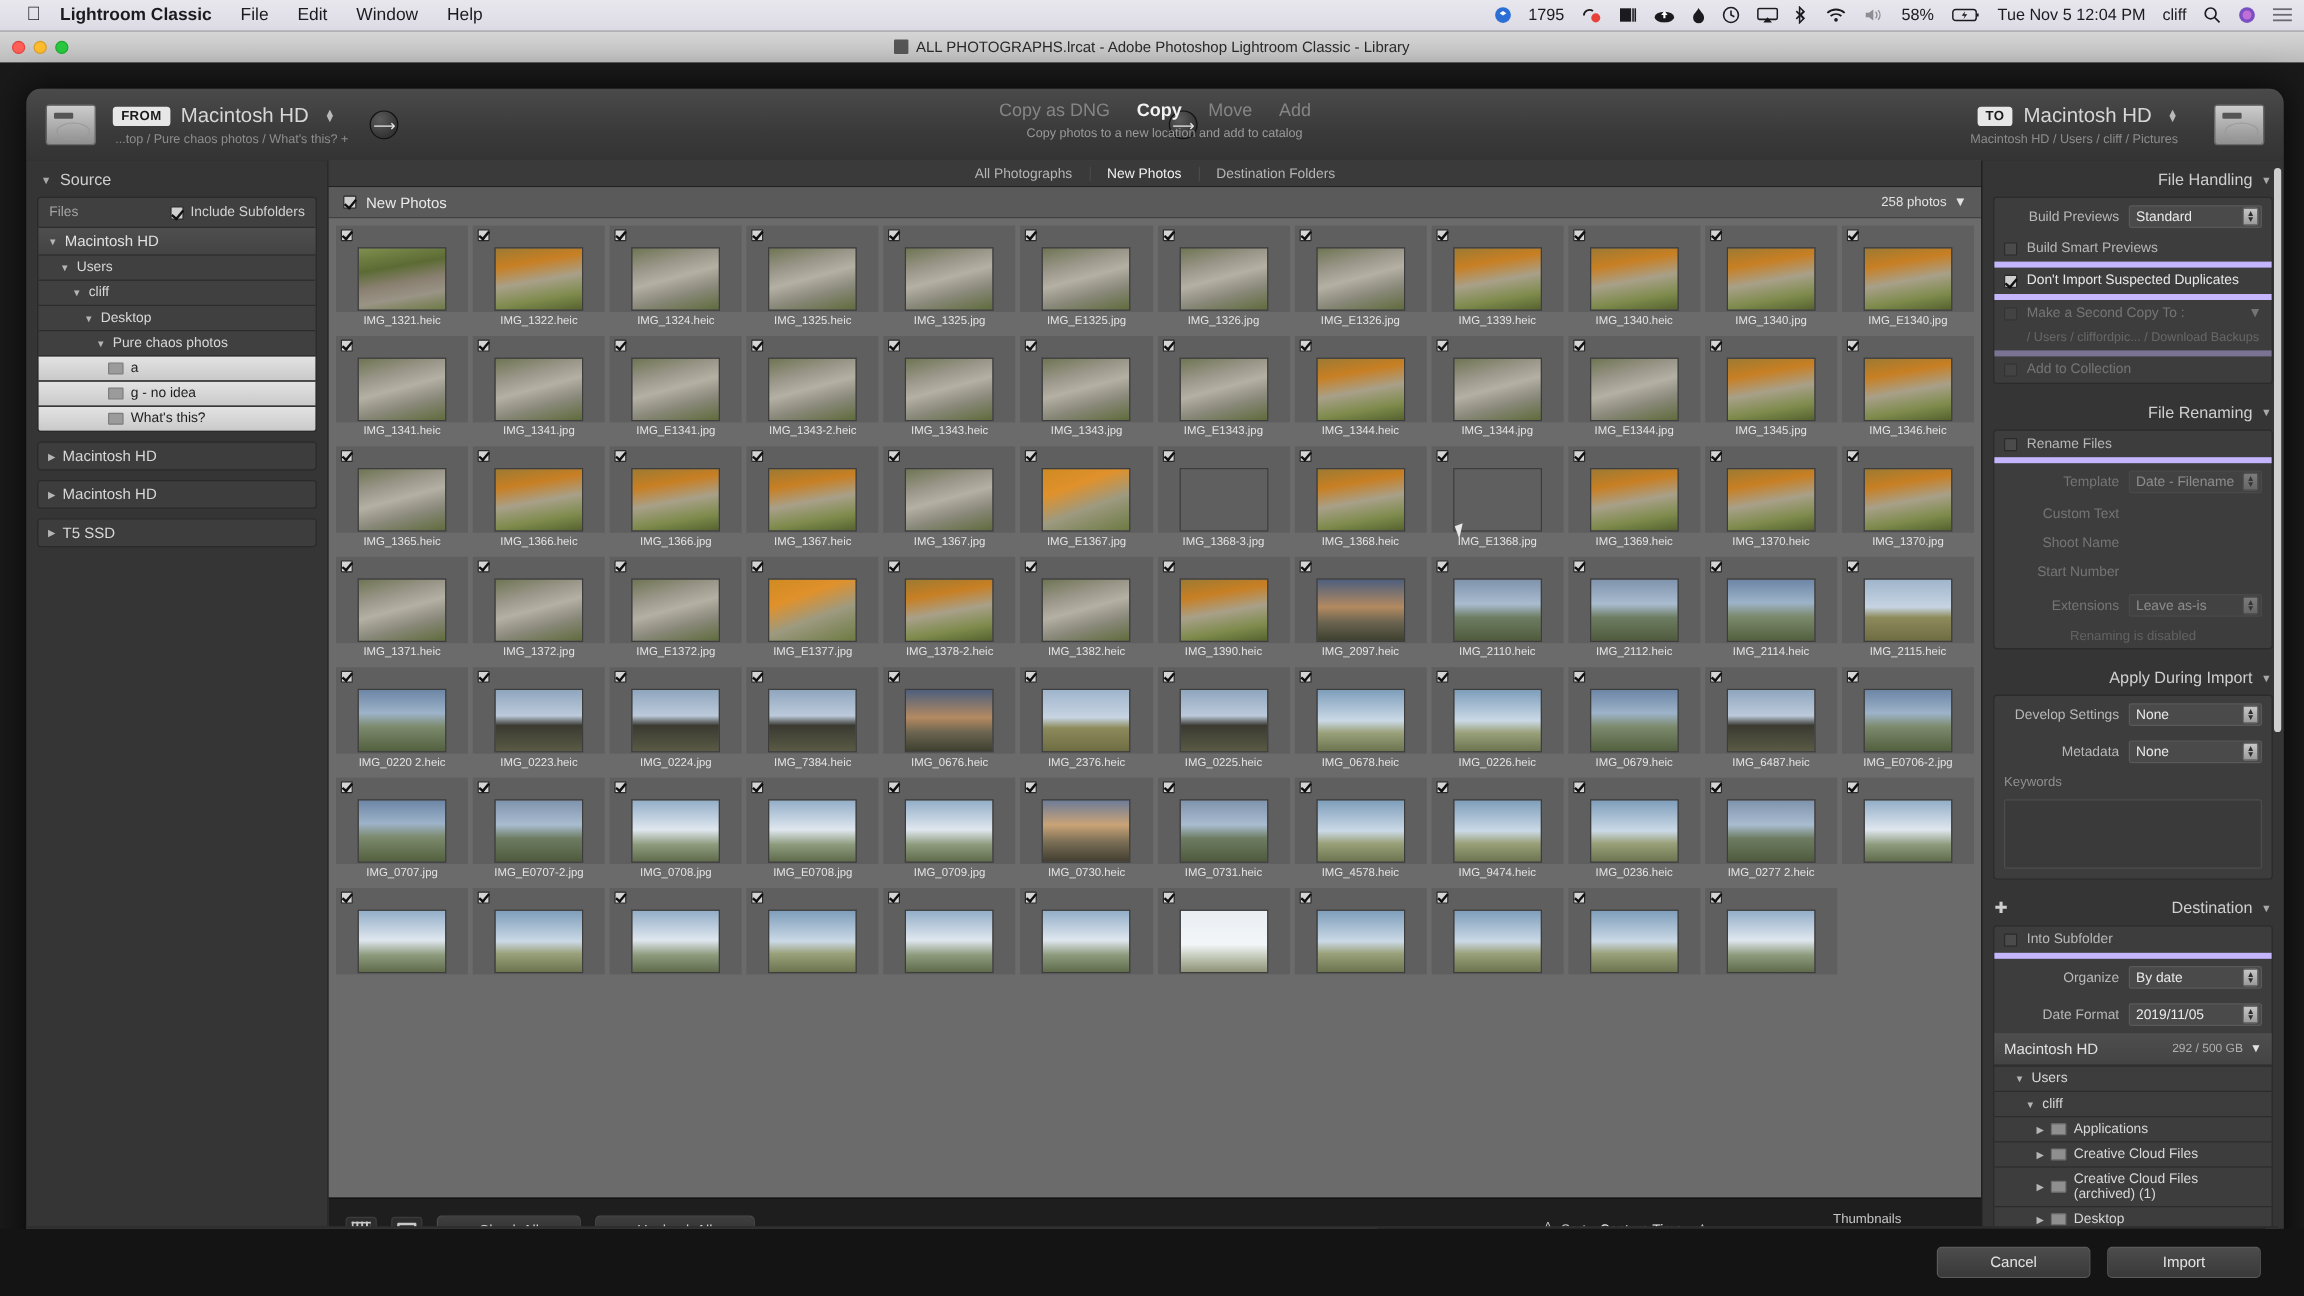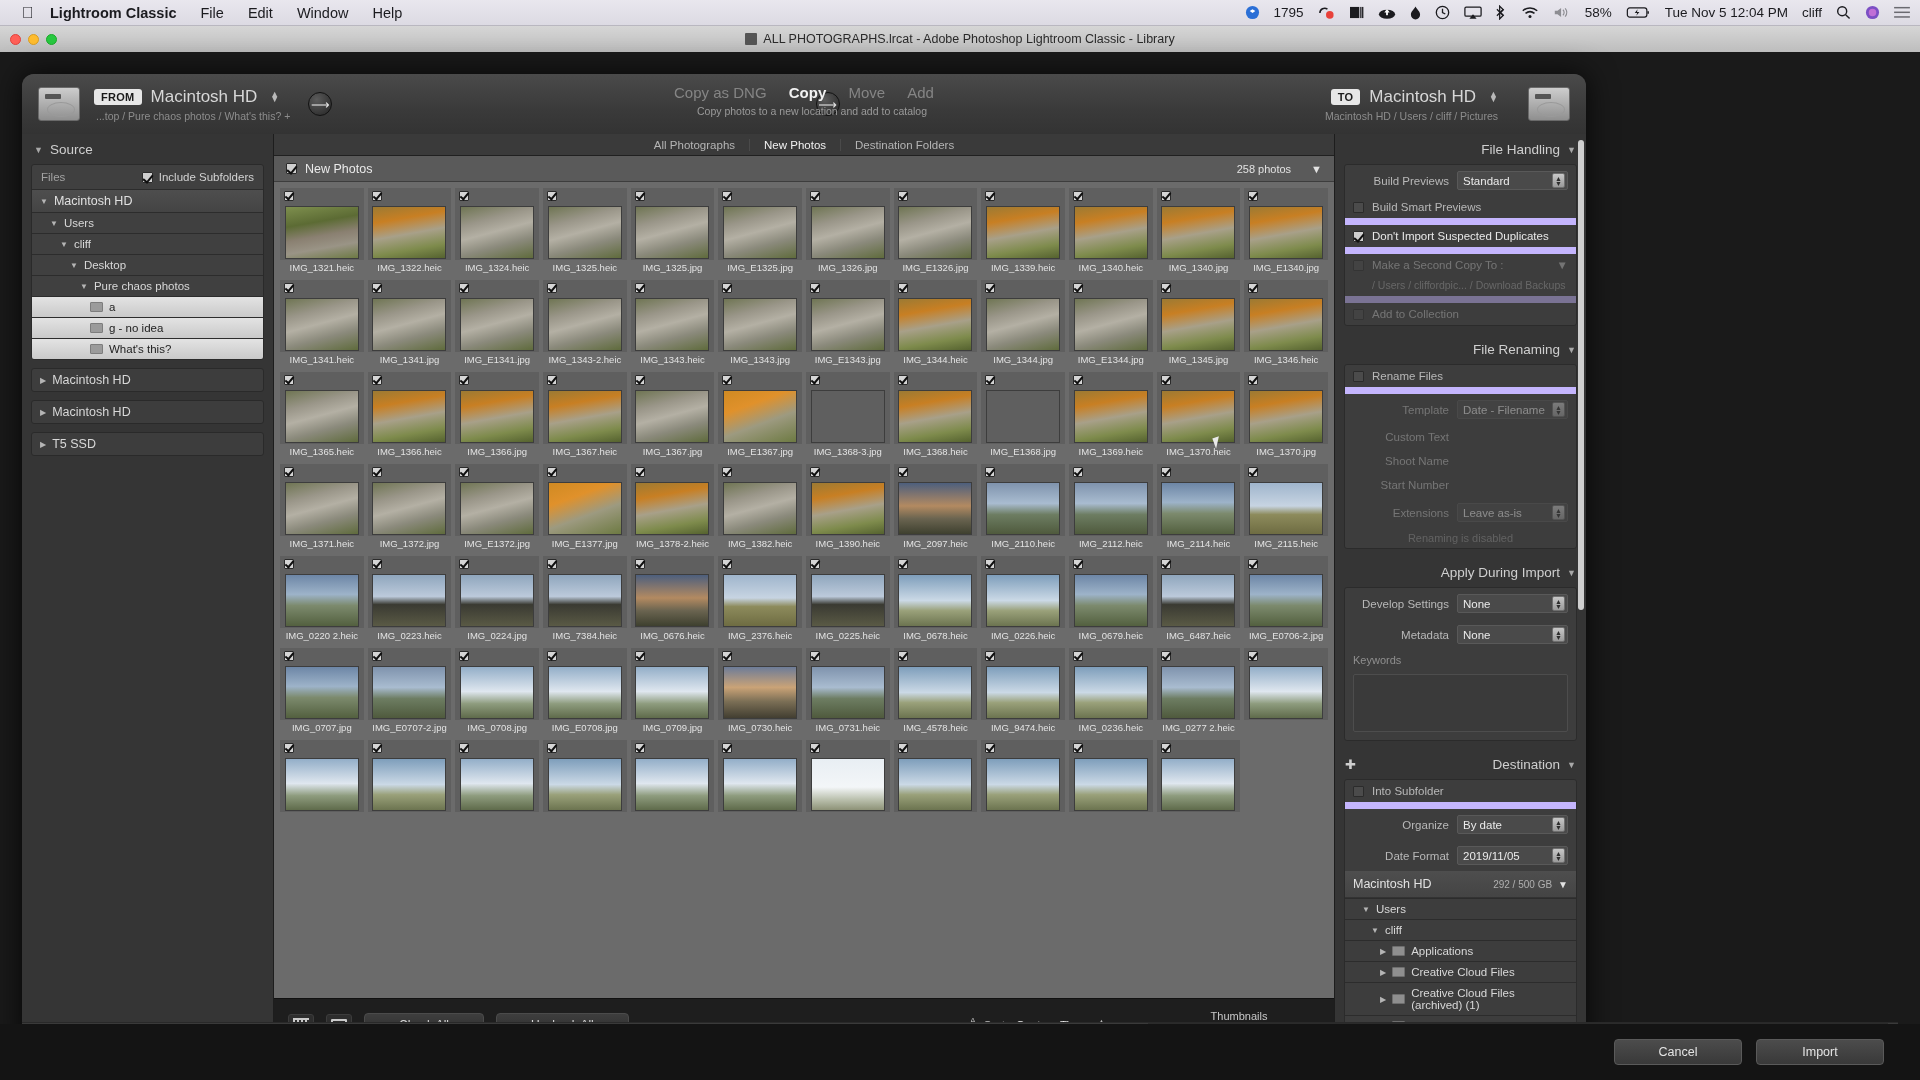--- a/index.html
+++ b/index.html
@@ -41,21 +41,21 @@
   .l-red{background:#ff5f57;border:1px solid #e0443e;}
   .l-yel{background:#febc2e;border:1px solid #d89e24;}
   .l-grn{background:#28c840;border:1px solid #1aab29;}
   #titlebar .doc-ico{
     width:12px;height:12px;background:#555;margin-right:6px;display:inline-block;
     border-radius:1px;
   }
 
   
   #dlg{
-    position:absolute; left:22px; top:48px; width:1564px; height:976px;
+    position:absolute; left:22px; top:48px; width:1881px; height:976px;
     background:#2f2f2f;
     border-radius:12px 12px 0 0;
     box-shadow:0 0 30px rgba(0,0,0,.8);
   }
   
   #dlghdr{
     position:relative; height:60px; width:100%;
     background:linear-gradient(180deg,#4a4a4a 0%,#3a3a3a 60%,#333 100%);
     border-radius:12px 12px 0 0;
     display:flex; align-items:center;
@@ -152,21 +152,21 @@
     display:flex;align-items:center;justify-content:center;gap:0;
     color:#b5b5b5;font-size:11.5px;
   }
   #ctabs span{ padding:0 14px;border-left:1px solid #4a4a4a;}
   #ctabs span:first-child{border-left:none;}
   #ctabs span.active{ color:#f0f0f0; }
   #gridhdr{
     height:26px;background:#5a5a5a;border-bottom:1px solid #3d3d3d;
     display:flex;align-items:center;padding:0 12px;color:#eaeaea;font-size:12.5px;gap:8px;
   }
-  #gridhdr .cnt{ margin-left:auto;font-size:11px;color:#e2e2e2;display:flex;align-items:flex-start;gap:20px;}
+  #gridhdr .cnt{ margin-left:auto;font-size:11px;color:#e2e2e2;display:flex;align-items:flex-start;gap:6px;}
   #gridwrap{
     position:absolute;top:48px;left:0;right:0;bottom:52px;
     background:#6b6b6b;overflow:hidden;padding:6px 6px 0 6px;
   }
   .grid{
     display:grid;grid-template-columns:repeat(12,1fr);gap:4px 4px;
   }
   .cell{ position:relative; }
   .thumbbox{
     position:relative;background:#5f5f5f;height:72px;
@@ -234,21 +234,21 @@
   .track{ position:absolute;top:5px;left:0;right:0;height:2px;background:#6f6f6f;border-radius:1px;}
   .knob{
     position:absolute;top:0;left:38%;width:12px;height:12px;border-radius:50%;
     background:linear-gradient(180deg,#efefef,#b8b8b8);border:1px solid #7d7d7d;
   }
 
   
   .rbox{ margin:0 9px 8px; background:#3d3d3d;border:1px solid #2b2b2b;border-radius:3px;}
   .rrow{
     display:flex;align-items:center;gap:8px;padding:5px 8px;
-    border-bottom:7px solid #c4b5fd;font-size:11.5px;color:#d3d3d3;
+    border-bottom:5px solid #c4b5fd;font-size:11.5px;color:#d3d3d3;
   }
   .rrow:last-child{border-bottom:none;}
   .rrow .lbl{ color:#b8b8b8;}
   .rrow .lbl.r{ margin-left:auto;}
   .rlabelled{ display:flex;align-items:center;gap:8px;padding:6px 8px;font-size:11.5px;}
   .rlabelled .cap{ color:#b8b8b8;text-align:right;width:96px;padding:0;font-size:11.5px;white-space:nowrap;}
   .popup{
     flex:1;height:19px;background:#4a4a4a;border:1px solid #595959;border-radius:2px;
     display:flex;align-items:center;padding:0 5px;color:#eaeaea;font-size:11.5px;position:relative;
   }

